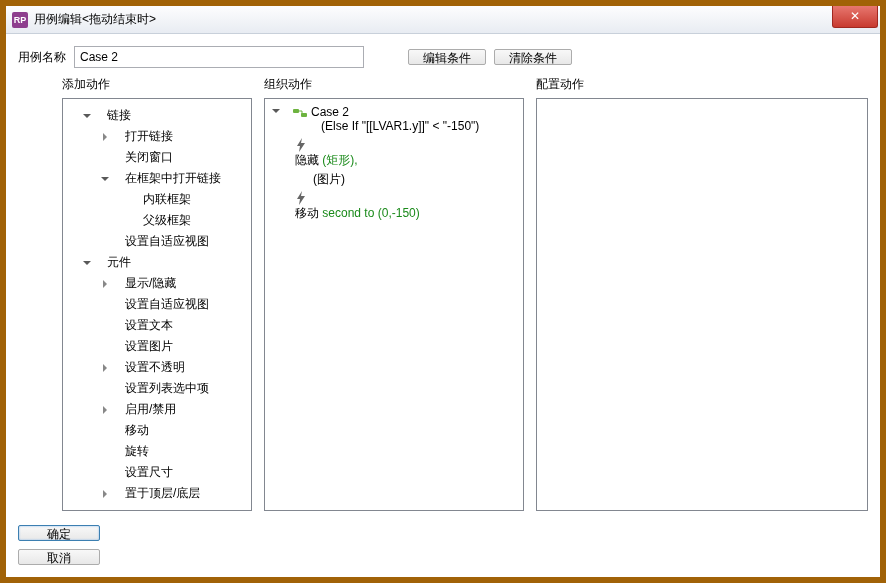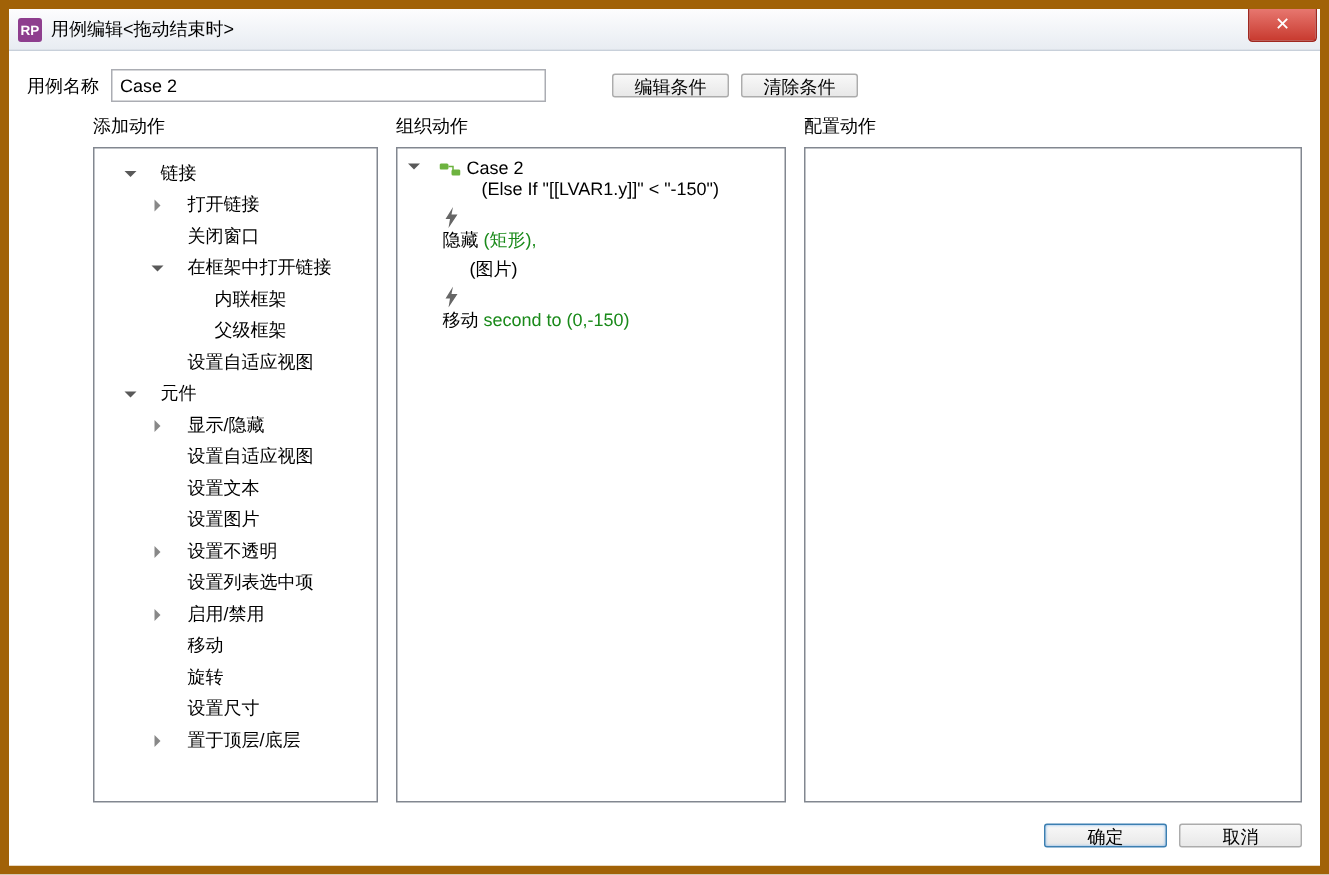--- a/index.html
+++ b/index.html
@@ -28,21 +28,21 @@
     .ind { display: inline-block; }
     .org-case { padding: 0 4px 2px 4px; display: flex; align-items: flex-start; }
     .org-icon { width: 14px; height: 12px; margin: 2px 4px 0 12px; }
     .org-case .txt .l1 { color: #000; }
     .org-case .txt .l2 { color: #000; padding-left: 10px; }
     .org-action { display: flex; align-items: flex-start; padding: 2px 0 2px 28px; flex-direction: column; }
     .bolt { width: 12px; height: 14px; margin-right: 6px; margin-top: 1px; }
     .act-txt .blk { color: #000; }
     .act-txt .grn { color: #1a8a1a; }
     .act-sub { padding-left: 46px; }
-    .footer { display: flex; justify-content: flex-end; gap: 8px; padding-top: 6px; }
+    .footer { display: flex; justify-content: flex-end; gap: 8px; padding-top: 6px; flex-direction: column; }
     .footer .std-btn { width: 82px; }
     .footer .primary { border: 1px solid #3c7fb1; box-shadow: 0 0 2px #7eb4ea inset; }
     
     .panel::-webkit-scrollbar { width: 16px; }
     .panel::-webkit-scrollbar-track { background: #f0f0f0; }
     .panel::-webkit-scrollbar-thumb { background: #c2c6cc; border: 1px solid #a8adb5; }
     .panel::-webkit-scrollbar-button { background: #f0f0f0; height: 16px; border: 1px solid #c2c6cc; }
   </style>
 </head>
 <body>

